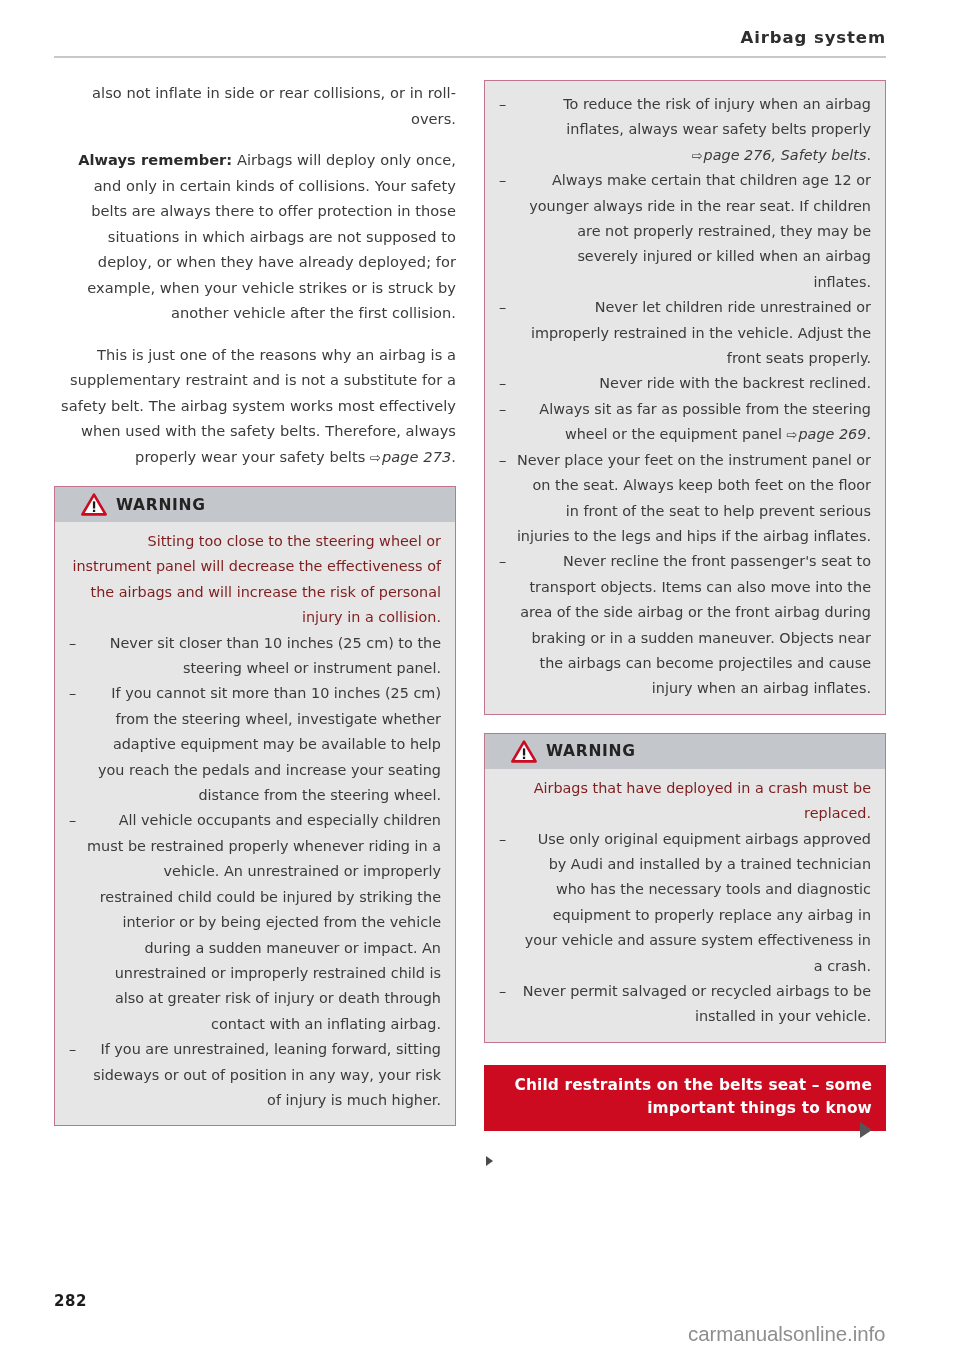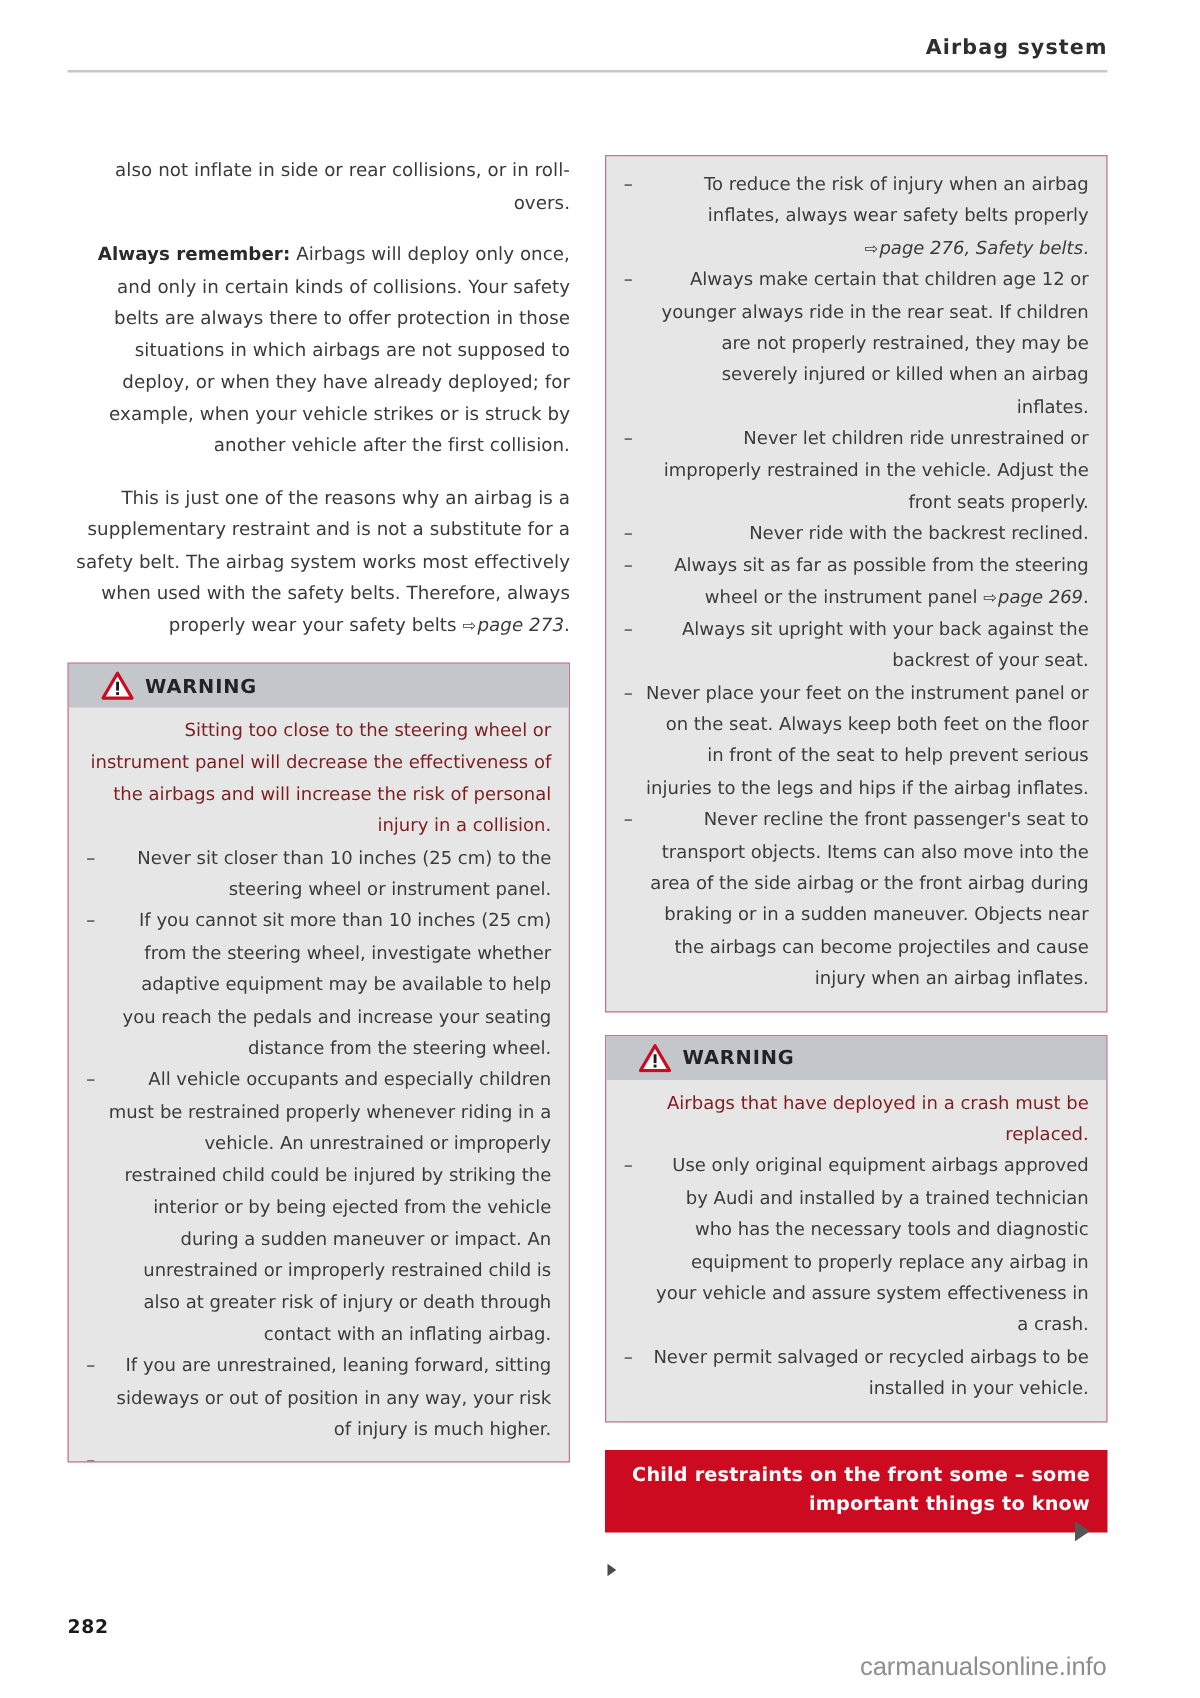--- a/index.html
+++ b/index.html
@@ -43,21 +43,20 @@
   }
 
   
   .columns {
     position: absolute;
     left: 54px;
     top: 76px;
     width: 832px;
     display: flex;
     gap: 28px;
-    margin-top: 44px;
   }
   .col { width: 402px; }
 
   
   p.body {
     margin: 0 0 16px 0;
     font-size: 14.6px;
     line-height: 25.5px;
     color: #3b3b3b;
     letter-spacing: 0.05px;
@@ -246,22 +245,22 @@
 
     <div class="col">
 
       <div class="box continuation">
         <div class="box-body">
           <ul class="dashlist">
             <li><span class="dash">–</span><span>To reduce the risk of injury when an airbag inflates, always wear safety belts properly </span><span class="xref"><span class="arrowglyph">⇨</span><span>page 276, Safety belts</span></span><span>.</span></li>
             <li><span class="dash">–</span><span>Always make certain that children age 12 or younger always ride in the rear seat. If children are not properly restrained, they may be severely injured or killed when an airbag inflates.</span></li>
             <li><span class="dash">–</span><span>Never let children ride unrestrained or improperly restrained in the vehicle. Adjust the front seats properly.</span></li>
             <li><span class="dash">–</span><span>Never ride with the backrest reclined.</span></li>
-            <li><span class="dash">–</span><span>Always sit as far as possible from the steering wheel or the instrument panel </span><span class="xref"><span class="arrowglyph">⇨</span><span>page 269</span></span><span>.</span></li>
-            <li><span class="dash">–</span><span>Always sit upright with your back against the backrest of your seat.</span></li>
+            <li><span class="dash">–</span><span>Always sit as far as possible from the steering wheel or the equipment panel </span><span class="xref"><span class="arrowglyph">⇨</span><span>page 269</span></span><span>.</span></li>
+            <li><span class="dash">–</span></li>
             <li><span class="dash">–</span><span>Never place your feet on the instrument panel or on the seat. Always keep both feet on the floor in front of the seat to help prevent serious injuries to the legs and hips if the airbag inflates.</span></li>
             <li><span class="dash">–</span><span>Never recline the front passenger's seat to transport objects. Items can also move into the area of the side airbag or the front airbag during braking or in a sudden maneuver. Objects near the airbags can become projectiles and cause injury when an airbag inflates.</span></li>
           </ul>
         </div>
       </div>
 
       <div class="box">
         <div class="box-header">
           <svg class="warn-icon" width="26" height="23" viewBox="0 0 26 23">
             <path d="M13 1.6 L24.6 21.4 L1.4 21.4 Z" fill="#ffffff" stroke="#cc0a20" stroke-width="2.6" stroke-linejoin="round"></path>
@@ -272,21 +271,21 @@
         </div>
         <div class="box-body">
           <p>Airbags that have deployed in a crash must be replaced.</p>
           <ul class="dashlist">
             <li><span class="dash">–</span><span>Use only original equipment airbags approved by Audi and installed by a trained technician who has the necessary tools and diagnostic equipment to properly replace any airbag in your vehicle and assure system effectiveness in a crash.</span></li>
             <li><span class="dash">–</span><span>Never permit salvaged or recycled airbags to be installed in your vehicle.</span></li>
           </ul>
         </div>
       </div>
 
-      <div class="section-heading">Child restraints on the front some – some important things to know</div>
+      <div class="section-heading">Child restraints on the belts seat – some important things to know</div>
 
       <ul class="trilist">
         <li><span class="tri"></span></li>
       </ul>
       <div class="trailing-row">
         <span class="cont-marker"></span>
       </div>
 
     </div>
   </div>

